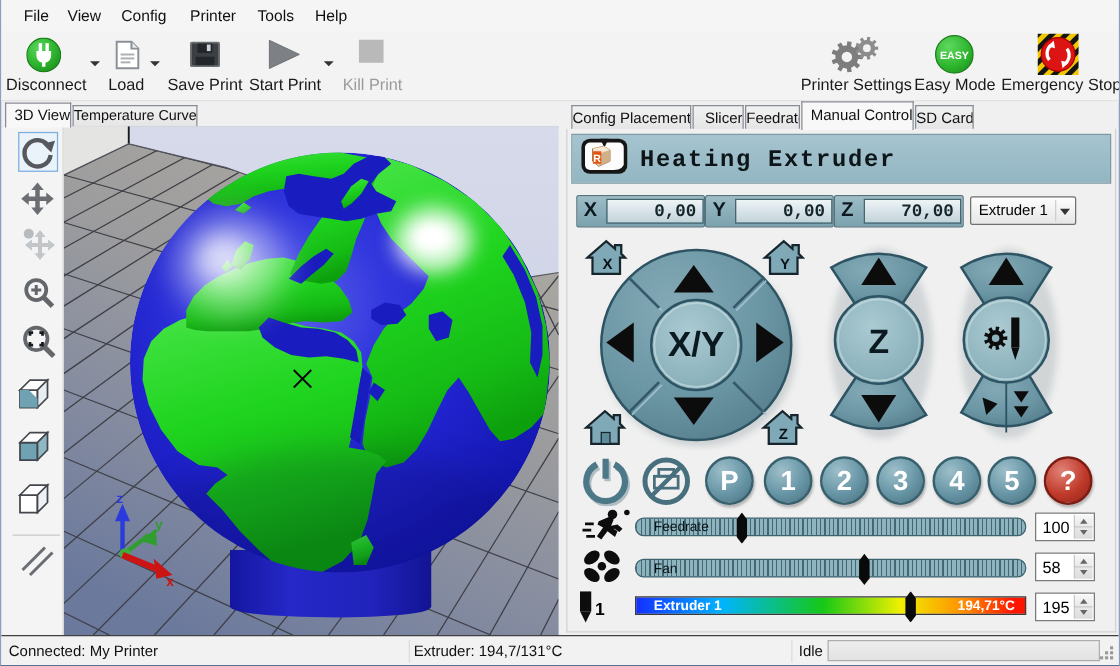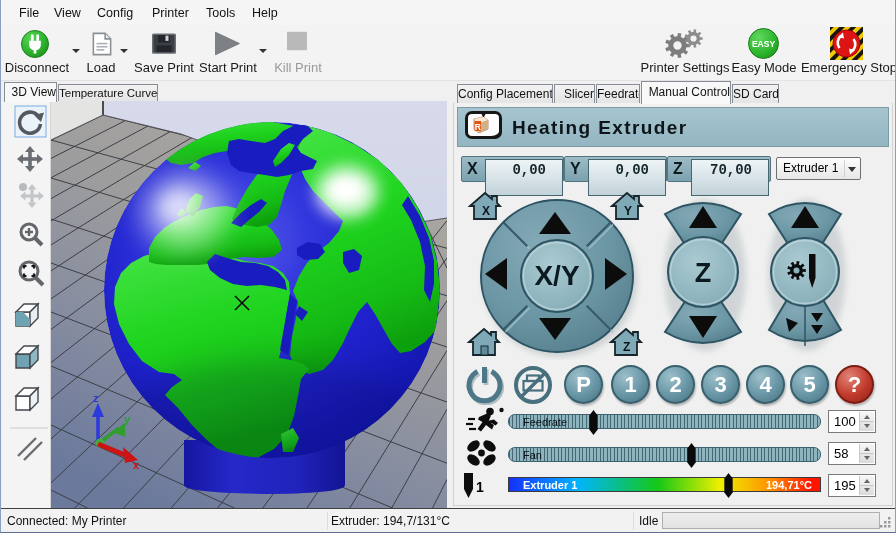--- a/index.html
+++ b/index.html
@@ -12,24 +12,24 @@
 .tlabel.dis{color:#9a9a9a}
 .darr{position:absolute;width:0;height:0;border-left:4px solid transparent;border-right:4px solid transparent;border-top:4px solid #333}
 
 .tab{position:absolute;font-size:12px;color:#111;border:1px solid #888c94;border-bottom:none;background:linear-gradient(#f2f2f2,#e4e4e6);text-align:right;white-space:nowrap;overflow:hidden}
 .tab.active{background:#f8f8f8;z-index:3}
 #toolcol{left:1px;top:101px;width:49px;height:407px;background:#f4f4f4;border-right:1px solid #d6d6d6}
 #view3d{left:50px;top:101px;width:396px;height:407px}
 #statusbar{left:0;top:508px;width:894px;height:24px;background:#f2f2f2;border-top:1px solid #404040;font-size:12px;color:#111}
 
 #rightpage{left:452px;top:103px;width:440px;height:403px;background:#f0f0f0;border:1px solid #d2d2d2;border-top:none}
-#rheader{left:456px;top:107px;width:432px;height:40px;background:linear-gradient(#a5c4cf,#93b6c2);border:1px solid #7d9aa5;font-family:Liberation Sans, sans-serif;font-weight:bold;font-size:19px;letter-spacing:1.4px;color:#0d1518;line-height:40px}
+#rheader{left:456px;top:107px;width:432px;height:40px;background:linear-gradient(#a5c4cf,#93b6c2);border:1px solid #7d9aa5;font-family:Liberation Mono, monospace;font-weight:bold;font-size:19px;letter-spacing:1.4px;color:#0d1518;line-height:40px}
 .xyzcell{position:absolute;top:156px;height:26px;background:linear-gradient(#9dbcc6,#7ba2af);border:1px solid #53747f;border-radius:2px}
 .xyzlab{position:absolute;top:3px;left:5px;font-size:16px;font-weight:bold;color:#0c1a20}
-.xyzval{position:absolute;top:2px;left:23px;width:78px;height:37px;background:linear-gradient(#eef4f6,#c2d3da);border:1px solid #45656f;font-family:"Liberation Mono",monospace;font-weight:bold;font-size:14px;color:#15262c;text-align:right;line-height:20px;padding-right:16px}
+.xyzval{position:absolute;top:2px;left:23px;width:78px;height:20px;background:linear-gradient(#eef4f6,#c2d3da);border:1px solid #45656f;font-family:"Liberation Mono",monospace;font-weight:bold;font-size:14px;color:#15262c;text-align:right;line-height:20px;padding-right:5px}
 #combo{left:775px;top:157px;width:85px;height:23px;background:linear-gradient(#fdfdfd,#e6e6e6);border:1px solid #707070;border-radius:2px;font-size:12px;color:#000;line-height:21px;padding-left:6px}
 .rbtn{position:absolute;top:365px;width:39px;height:39px;border-radius:50%;background:radial-gradient(circle at 35% 28%,#9dbfca,#6795a5 55%,#49707e 100%);border:2px solid #38606d;color:#fff;font-weight:bold;font-size:22px;text-align:center;line-height:35px;box-shadow:1px 2px 2px rgba(0,0,0,0.25)}
 .rbtn.red{background:radial-gradient(circle at 35% 28%,#e08377,#c03a2b 55%,#8e2318 100%);border-color:#7c1d13}
 .track{position:absolute;left:507px;width:313px;height:15px;border:1px solid #3d636f;border-radius:7px;background:#8eb5bf repeating-linear-gradient(90deg,rgba(30,62,74,0.65) 0 1px,rgba(0,0,0,0) 1px 3.5px)}
 .tracklab{position:absolute;left:14px;top:1px;font-size:11px;color:#0a1418}
 .thumb{position:absolute;top:-5px;width:11px;height:25px;background:#0a0a0a;clip-path:polygon(50% 0%,88% 22%,88% 78%,50% 100%,12% 78%,12% 22%)}
 .spin{position:absolute;left:827px;width:48px;height:23px;background:#fff;border:1px solid #7a7a7a;font-size:13px;color:#000;line-height:21px;padding-left:5px}
 .spinbtns{position:absolute;right:1px;top:1px;width:15px;height:19px;background:linear-gradient(#f6f6f6,#dcdcdc);border-left:1px solid #c8c8c8}
 .spinbtns:before{content:"";position:absolute;left:4px;top:3px;border-left:3.5px solid transparent;border-right:3.5px solid transparent;border-bottom:4px solid #666}
 .spinbtns:after{content:"";position:absolute;left:4px;bottom:3px;border-left:3.5px solid transparent;border-right:3.5px solid transparent;border-top:4px solid #666}

